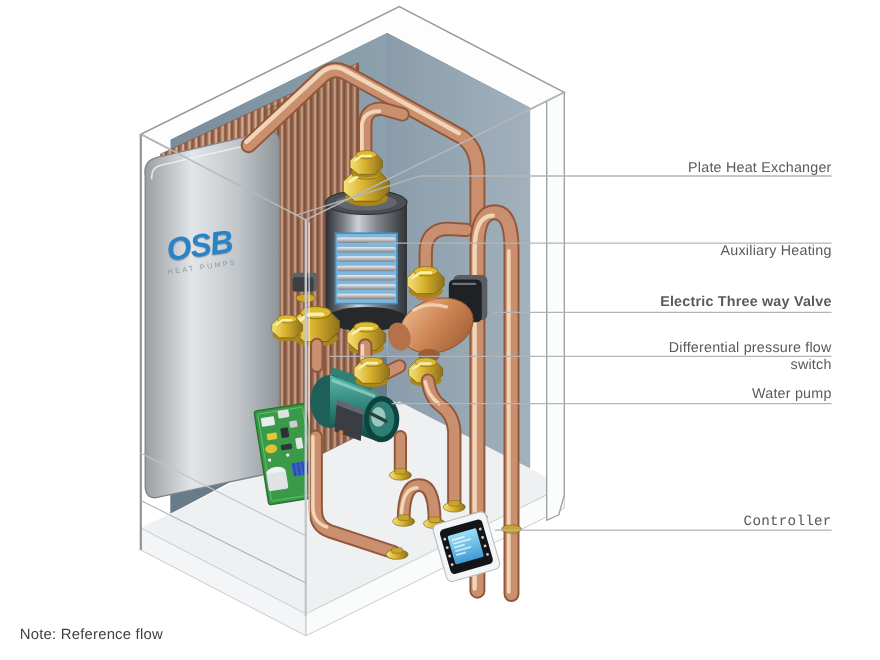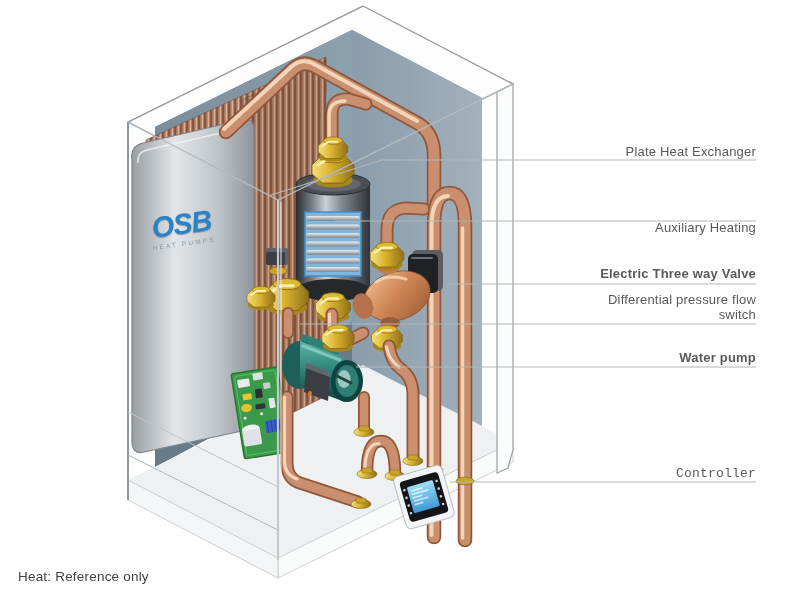--- a/index.html
+++ b/index.html
@@ -2,21 +2,21 @@
 <html><head>
 <meta charset="utf-8">
 <style>
   html,body{margin:0;padding:0;background:#ffffff;}
   body{width:800px;height:600px;position:relative;overflow:hidden;
        font-family:"Liberation Sans", sans-serif;}
   #stage{position:absolute;left:0;top:0;width:800px;height:600px;}
   svg{position:absolute;left:0;top:0;}
   .callout{position:absolute;right:44px;text-align:right;color:#58595b;
            font-size:13px;line-height:15px;letter-spacing:.2px;white-space:nowrap;}
-  .callout.wrap{white-space:normal;width:170px;}
+  .callout.wrap{white-space:normal;width:170px;margin-top:16px;}
   .note{position:absolute;left:18px;top:569px;font-size:13.5px;color:#3f4144;
         letter-spacing:.2px;}
   .logo{position:absolute;left:141px;top:209px;width:82px;text-align:center;
         transform:rotate(-8deg);}
   .logo .name{font-size:29px;font-weight:bold;font-style:italic;color:#2a83c5;
         letter-spacing:-1px;line-height:30px;
         text-shadow:0 1px 1px rgba(10,40,90,.35);}
   .logo .tagline{font-size:6.5px;letter-spacing:2.2px;color:#8b98a4;margin-top:1px;}
 </style>
 </head>
@@ -271,18 +271,18 @@
 
 <div class="logo">
   <div class="name">OSB</div>
   <div class="tagline">HEAT PUMPS</div>
 </div>
 
 <div class="callout" style="top:144px;">Plate Heat Exchanger</div>
 <div class="callout" style="top:220px;">Auxiliary Heating</div>
 <div class="callout" style="top:266px;font-weight:bold;">Electric Three way Valve</div>
 <div class="callout wrap" style="top:292px;">Differential pressure flow switch</div>
-<div class="callout" style="top:350px;font-weight:bold;">Water pump</div>
+<div class="callout" style="top:350px;">Water pump</div>
 <div class="callout" style="top:466px;font-family:Liberation Mono, monospace;">Controller</div>
 
-<div class="note">Heat: Reference only</div>
+<div class="note">Note: Reference flow</div>
 
 </div>
 
 </body></html>

